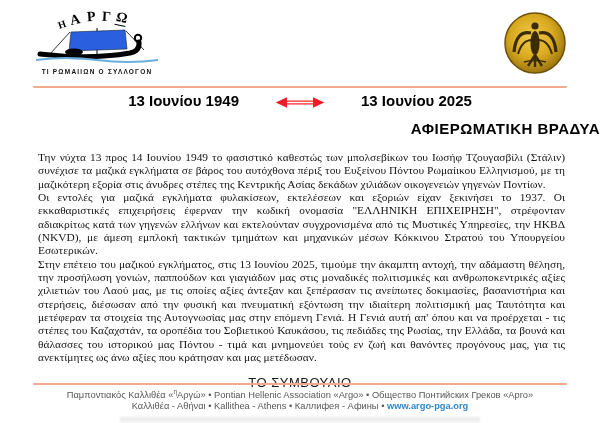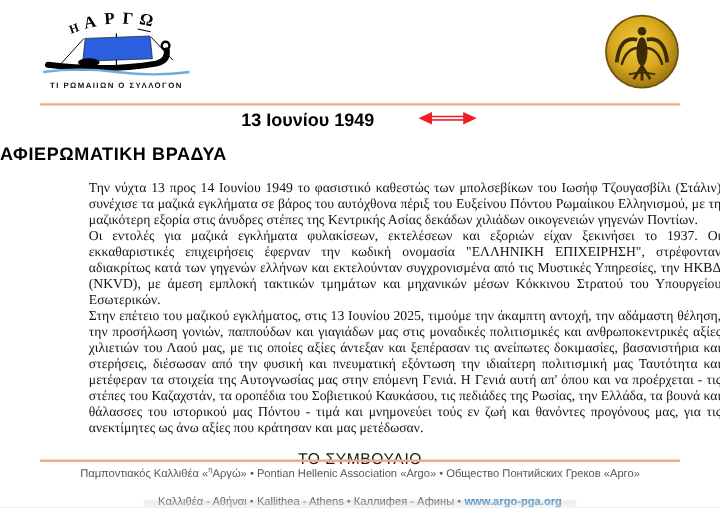--- a/index.html
+++ b/index.html
@@ -29,47 +29,47 @@
   .rule {
     position:absolute; left:33px; right:33px; height:2px;
     border-radius:1px;
   }
   .rule-top    { top:86px; }
   .rule-footer { top:383px; height:1.5px; }
 
   
   .dates-row {
     position:absolute; top:92px; left:0; right:0;
-    display:flex; justify-content:center; align-items:flex-start; gap:35px;
+    display:flex; justify-content:center; align-items:flex-end; gap:35px;
     font-size:15px; font-weight:bold; color:#000;
   }
   .doc-title {
-    position:absolute; top:120px; left:0; right:0; text-align:left;
+    position:absolute; top:120px; left:0; right:0; text-align:right;
     font-size:15px; font-weight:bold; letter-spacing:0.5px; color:#000;
   }
 
   
   .body-text {
     position:absolute; top:151px; left:38px; width:527px;
     font-family:"Liberation Serif", serif;
-    font-size:11.4px; line-height:13.35px; text-align:justify; color:#141414;margin-left:36px;
+    font-size:11.4px; line-height:13.35px; text-align:justify; color:#141414;
   }
   .body-text p { margin:0; }
 
   
   .signature {
     position:absolute; top:356px; left:0; right:0; text-align:center;
     font-size:13px; letter-spacing:0.5px; color:#1a1a1a;margin-top:19px;
   }
   .footer-line {
     position:absolute; left:0; right:0; text-align:center;
     font-size:9.3px; color:#575757; white-space:nowrap;
   }
   .footer-line-1 { top:388px; }
-  .footer-line-2 { top:401px;margin-top:12px; }
+  .footer-line-2 { top:401px; }
   .footer-line sup { font-size:6.5px; }
   .footer-link { text-decoration:none; font-weight:bold; }
   .footer-ghost {
     position:absolute; top:417px; left:120px; right:120px; height:6px;
     background:linear-gradient(#cfcfcf,#e9e9e9); opacity:.45; filter:blur(1px);
   }
 </style>
 </head>
 <body>
 
@@ -123,20 +123,21 @@
   </div>
 
   <div class="rule rule-top" style="background: rgb(243, 169, 139);"></div>
 
   <div class="dates-row">
     <span>13 Ιουνίου 1949</span>
     <svg width="52" height="13" viewBox="0 0 60 14">
       <path d="M2 7 L15 1 L15 4.6 L45 4.6 L45 1 L58 7 L45 13 L45 9.4 L15 9.4 L15 13 Z" fill="#ee1c25"></path>
       <rect x="15" y="6.1" width="30" height="1.8" fill="#ffffff"></rect>
     </svg>
+    <span>13 Ιουνίου 2025</span>
   </div>
 
   <div class="doc-title">ΑΦΙΕΡΩΜΑΤΙΚΗ ΒΡΑΔΥΑ</div>
 
   <div class="body-text">
     <p>Την νύχτα 13 προς 14 Ιουνίου 1949 το φασιστικό καθεστώς των μπολσεβίκων του Ιωσήφ Τζουγασβίλι (Στάλιν) συνέχισε τα μαζικά εγκλήματα σε βάρος του αυτόχθονα πέριξ του Ευξείνου Πόντου Ρωμαίικου Ελληνισμού, με τη μαζικότερη εξορία στις άνυδρες στέπες της Κεντρικής Ασίας δεκάδων χιλιάδων οικογενειών γηγενών Ποντίων.</p>
     <p>Οι εντολές για μαζικά εγκλήματα φυλακίσεων, εκτελέσεων και εξοριών είχαν ξεκινήσει το 1937. Οι εκκαθαριστικές επιχειρήσεις έφερναν την κωδική ονομασία "ΕΛΛΗΝΙΚΗ ΕΠΙΧΕΙΡΗΣΗ", στρέφονταν αδιακρίτως κατά των γηγενών ελλήνων και εκτελούνταν συγχρονισμένα από τις Μυστικές Υπηρεσίες, την ΗΚΒΔ (NKVD), με άμεση εμπλοκή τακτικών τμημάτων και μηχανικών μέσων Κόκκινου Στρατού του Υπουργείου Εσωτερικών.</p>
     <p>Στην επέτειο του μαζικού εγκλήματος, στις 13 Ιουνίου 2025, τιμούμε την άκαμπτη αντοχή, την αδάμαστη θέληση, την προσήλωση γονιών, παππούδων και γιαγιάδων μας στις μοναδικές πολιτισμικές και ανθρωποκεντρικές αξίες χιλιετιών του Λαού μας, με τις οποίες αξίες άντεξαν και ξεπέρασαν τις ανείπωτες δοκιμασίες, βασανιστήρια και στερήσεις, διέσωσαν από την φυσική και πνευματική εξόντωση την ιδιαίτερη πολιτισμική μας Ταυτότητα και μετέφεραν τα στοιχεία της Αυτογνωσίας μας στην επόμενη Γενιά. Η Γενιά αυτή απ' όπου και να προέρχεται - τις στέπες του Καζαχστάν, τα οροπέδια του Σοβιετικού Καυκάσου, τις πεδιάδες της Ρωσίας, την Ελλάδα, τα βουνά και θάλασσες του ιστορικού μας Πόντου - τιμά και μνημονεύει τούς εν ζωή και θανόντες προγόνους μας, για τις ανεκτίμητες ως άνω αξίες που κράτησαν και μας μετέδωσαν.</p>
   </div>
 

